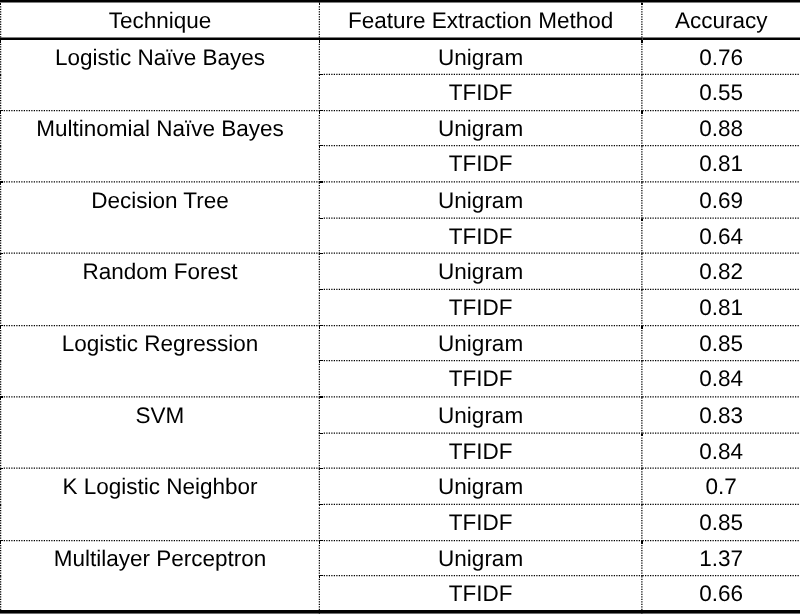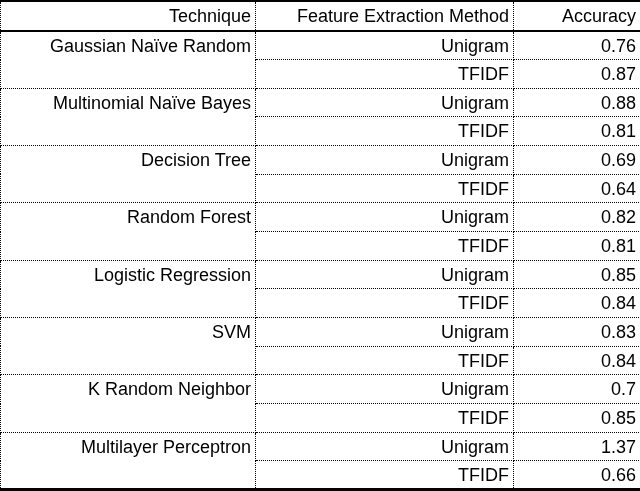--- a/index.html
+++ b/index.html
@@ -22,21 +22,21 @@
     border-right: 1px dotted #000;
   }
   col.c1 { width: 255px; }
   col.c2 { width: 258px; }
   col.c3 { width: 127px; }
   th, td {
     font-size: 18px;
     line-height: 22px;
     font-weight: normal;
     color: #000;
-    text-align: right;
+    text-align: center;
     vertical-align: top;
     padding: 3px 4px 0 4px;
     border: 1px dotted #000;
     overflow: hidden;
     white-space: nowrap;
   }
   thead th {
     border-bottom: 2px solid #000;
     height: 30px;
   }
@@ -55,27 +55,27 @@
       </colgroup>
     <thead>
       <tr>
         <th>Technique</th>
         <th>Feature Extraction Method</th>
         <th>Accuracy</th>
       </tr>
     </thead>
     <tbody>
       <tr>
-        <td class="tech" rowspan="2">Gaussian Naïve Random</td>
+        <td class="tech" rowspan="2">Logistic Naïve Bayes</td>
         <td>Unigram</td>
         <td>0.76</td>
       </tr>
       <tr>
         <td>TFIDF</td>
-        <td>0.87</td>
+        <td>0.55</td>
       </tr>
 
       <tr>
         <td class="tech" rowspan="2">Multinomial Naïve Bayes</td>
         <td>Unigram</td>
         <td>0.88</td>
       </tr>
       <tr>
         <td>TFIDF</td>
         <td>0.81</td>
@@ -115,21 +115,21 @@
         <td class="tech" rowspan="2">SVM</td>
         <td>Unigram</td>
         <td>0.83</td>
       </tr>
       <tr>
         <td>TFIDF</td>
         <td>0.84</td>
       </tr>
 
       <tr>
-        <td class="tech" rowspan="2">K Random Neighbor</td>
+        <td class="tech" rowspan="2">K Logistic Neighbor</td>
         <td>Unigram</td>
         <td>0.7</td>
       </tr>
       <tr>
         <td>TFIDF</td>
         <td>0.85</td>
       </tr>
 
       <tr>
         <td class="tech" rowspan="2">Multilayer Perceptron</td>

